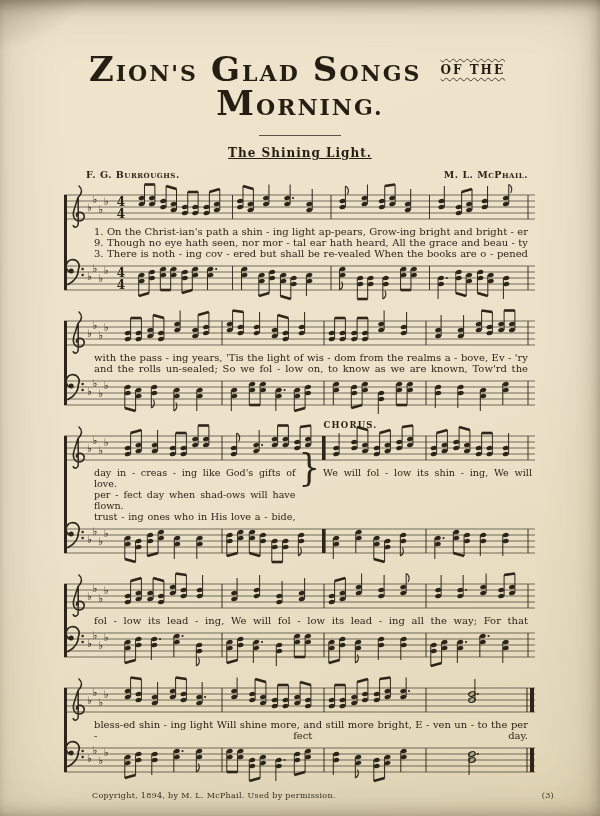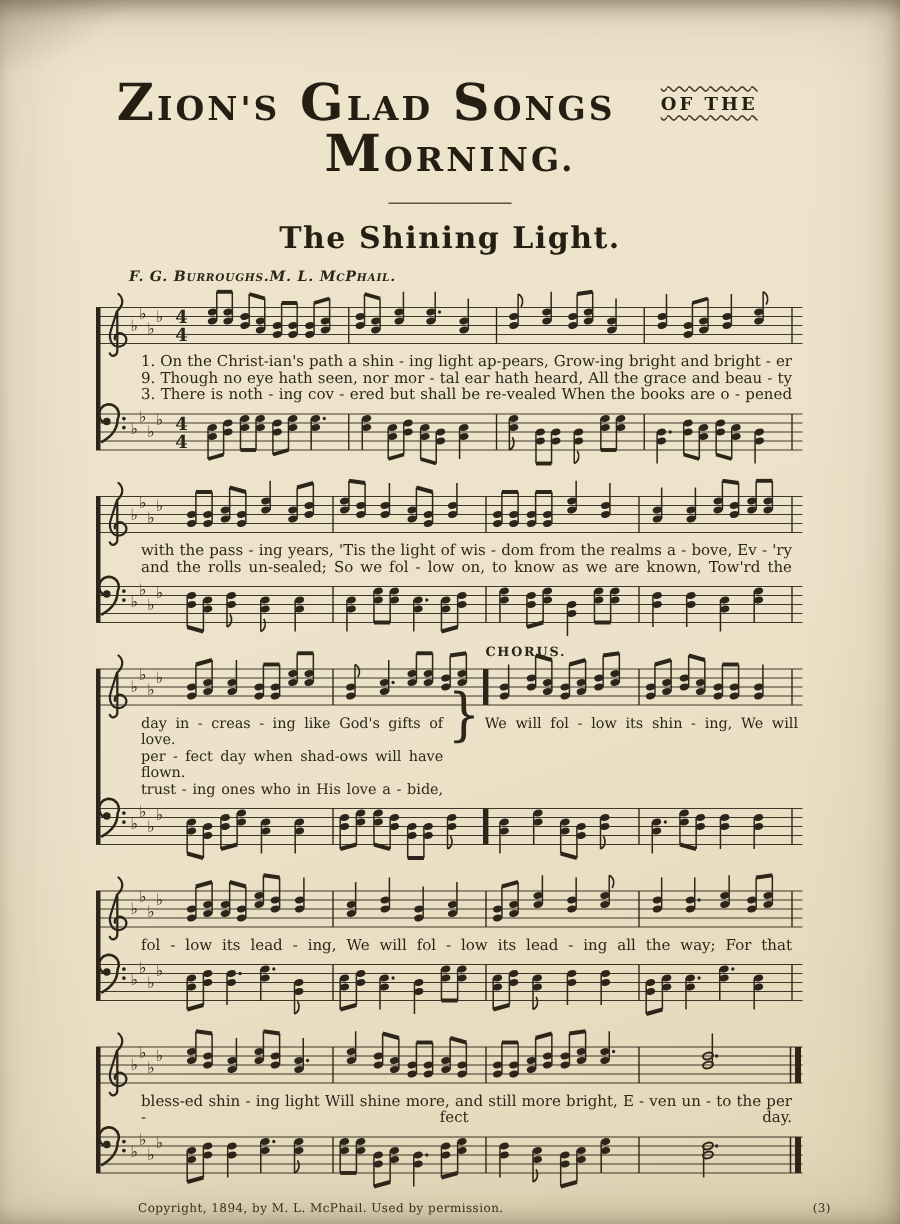--- a/index.html
+++ b/index.html
@@ -10,26 +10,26 @@
                inset 0 12px 16px -10px rgba(58,48,30,.55),
                inset -10px 0 22px -12px rgba(91,76,50,.45),
                inset 0 -10px 18px -12px rgba(91,76,50,.5);}
   .corner-shade{position:absolute;inset:0;pointer-events:none;
     background:radial-gradient(180px 120px at -30px -30px,rgba(98,90,74,.55),rgba(98,90,74,0) 70%);}
   header{text-align:center;padding-top:52px;position:relative;}
   .collection-title{margin:0;font-weight:bold;letter-spacing:2px;color:#261e12;line-height:1;}
   .tw{white-space:nowrap;}
   .ini{font-size:34px;}
   .rest{font-size:22px;}
-  .conn{font-size:12px;vertical-align:7px;margin:0 17px;font-weight:bold;
+  .conn{font-size:12px;vertical-align:7px;margin:0 6px;font-weight:bold;
     text-decoration:underline overline wavy #4a3f2d;text-decoration-thickness:1px;text-underline-offset:3px;}
   .divider{width:82px;border-top:1.3px solid #5e5342;margin:15px auto 10px;}
-  .song-title{font-size:20px;margin:4px 12px 9px;letter-spacing:1px;color:#261e12;}
-  .byline{display:flex;font-size:9.5px;font-variant:small-caps;
-    letter-spacing:.5px;margin:0 72px 3px 86px;font-weight:bold;font-style:italic;}
+  .song-title{font-size:12px;margin:4px 12px 9px;letter-spacing:1px;color:#261e12;text-decoration:underline;}
+  .byline{display:flex;justify-content:space-between;font-size:9.5px;font-variant:small-caps;
+    letter-spacing:.5px;margin:0 72px 3px 86px;font-weight:bold;}
   .music{width:472px;margin-left:64px;position:relative;}
   .system{position:relative;margin-bottom:7px;}
   .sysbar{position:absolute;left:0;top:12px;bottom:12px;width:2.6px;background:#2d2519;}
   svg.staff{display:block;width:472px;height:48px;}
   .lyrics{margin:-5px 0;padding:0 8px 0 30px;font-size:10px;line-height:11px;position:relative;z-index:1;}
   .lyr{text-align:justify;text-align-last:justify;}
   .s3wrap{display:flex;align-items:flex-start;margin:-5px 0;padding:0 4px 0 30px;position:relative;z-index:1;}
   .s3left{width:46%;font-size:9.6px;line-height:11px;}
   .s3left .lyr{text-align:justify;text-align-last:justify;}
   .brace{font-size:34px;line-height:0;margin:0 3px;transform:scaleY(1.12);display:inline-block;}

